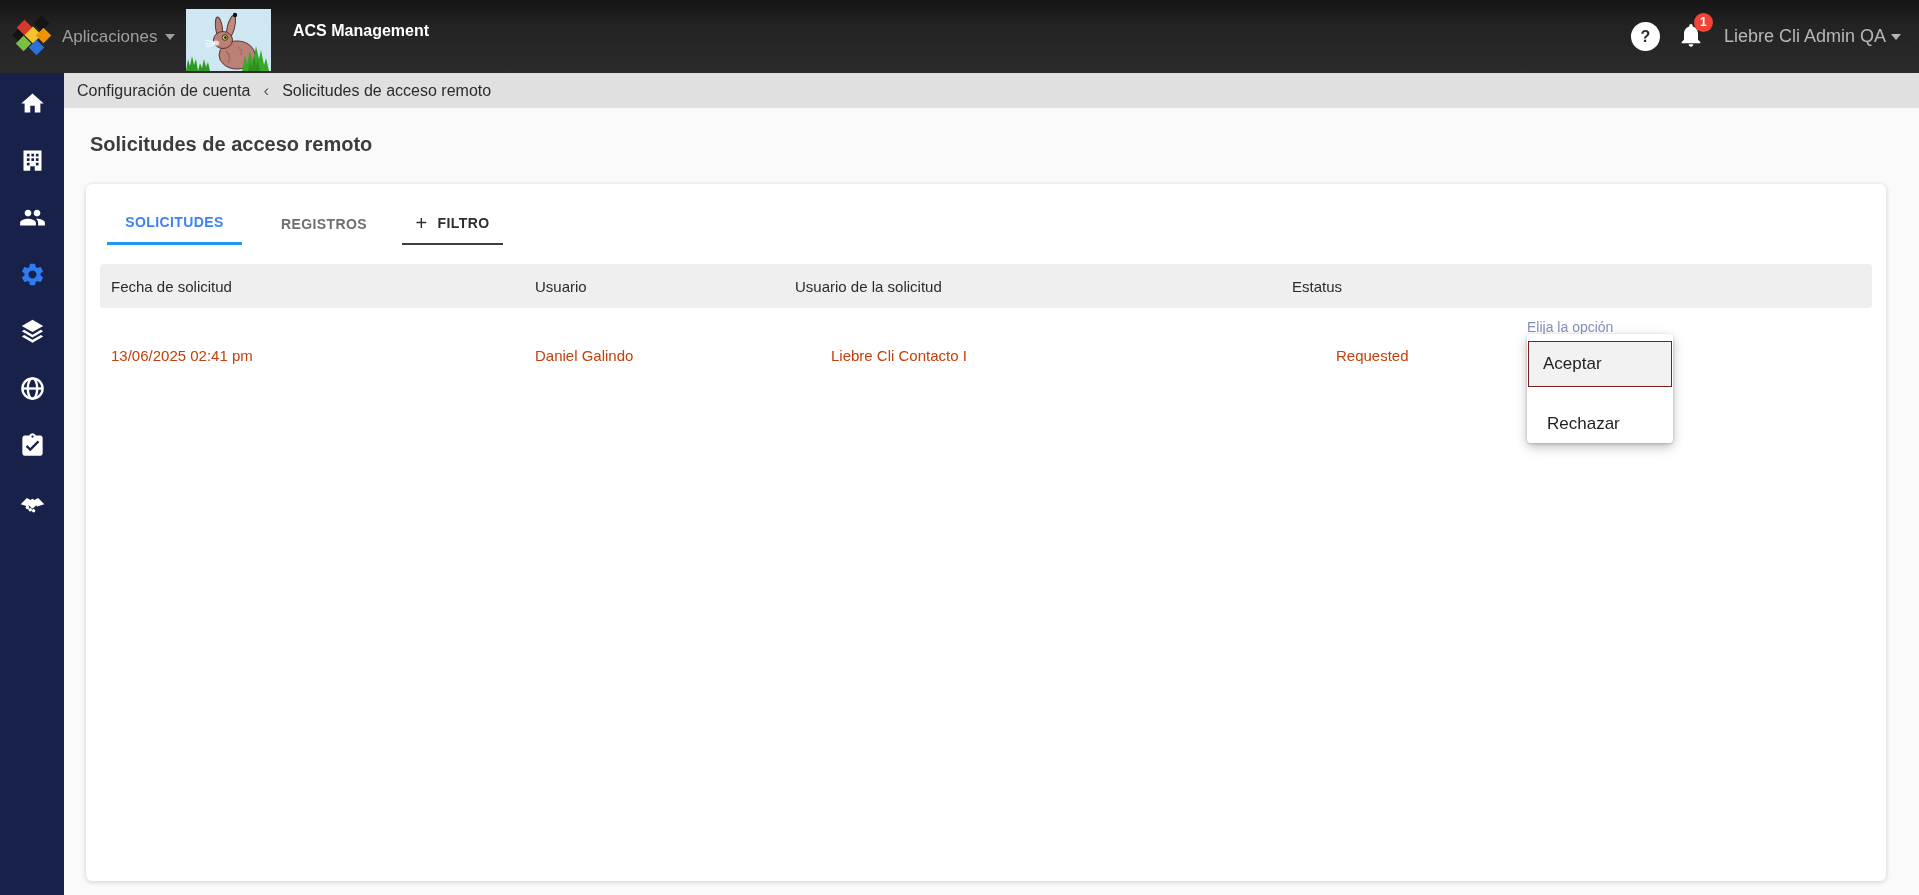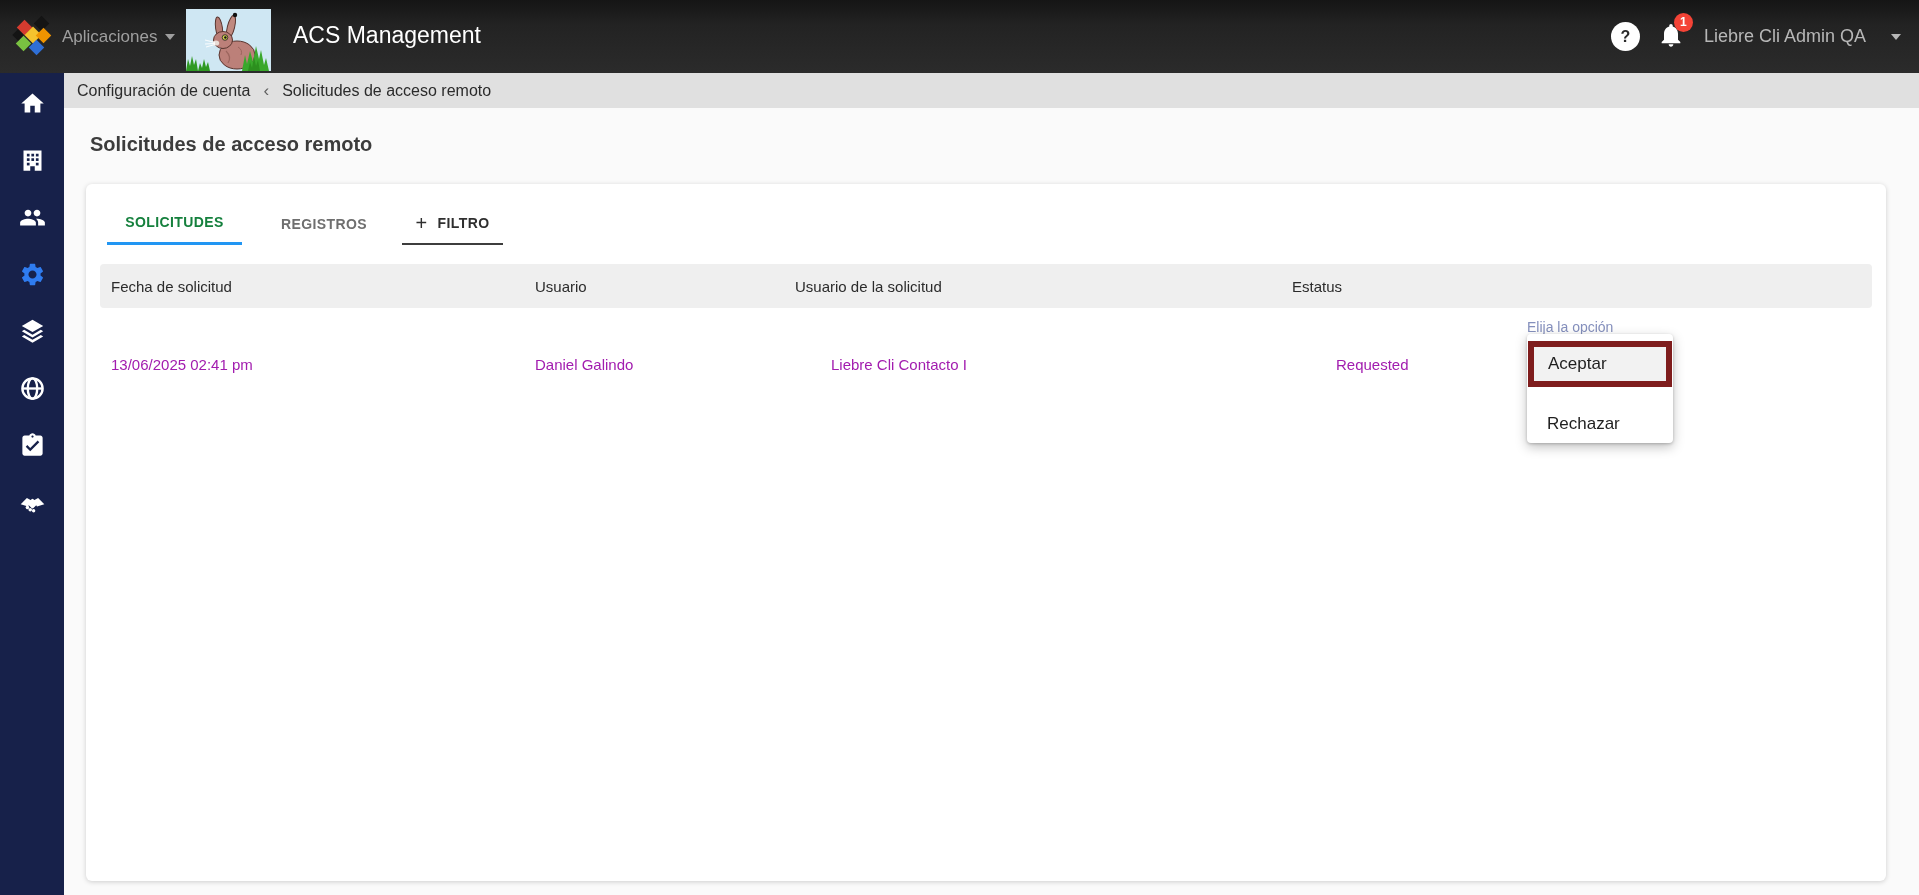--- a/index.html
+++ b/index.html
@@ -22,36 +22,36 @@
     position:absolute; left:62px; top:0; height:73px;
     display:flex; align-items:center; gap:8px;
     color:#9e9e9e; font-size:17px; cursor:pointer;
   }
   .caret-down {
     width:0; height:0; display:inline-block;
     border-left:5px solid transparent; border-right:5px solid transparent;
     border-top:6px solid #9e9e9e;
   }
   .rabbit-logo { position:absolute; left:186px; top:9px; width:85px; height:62px; overflow:hidden; }
-  .app-title { position:absolute; left:293px; top:22px; color:#ffffff; font-size:23px; font-weight:400; }
+  .app-title { position:absolute; left:293px; top:22px; color:#ffffff; font-size:16px; font-weight:700; }
 
   .topbar-right { position:absolute; right:18px; top:0; height:73px; display:flex; align-items:center; gap:17px; }
   .help-btn {
     width:29px; height:29px; border-radius:50%; background:#ffffff;
     display:flex; align-items:center; justify-content:center;
     color:#2a2a2a; font-weight:bold; font-size:16px; cursor:pointer;
   }
   .bell-wrap { position:relative; width:30px; height:34px; cursor:pointer; }
   .badge {
     position:absolute; right:-6px; top:-7px; min-width:19px; height:19px;
     background:#f44336; border-radius:50%;
     color:#fff; font-size:12px; font-weight:bold;
     display:flex; align-items:center; justify-content:center;
   }
-  .user-menu { display:flex; align-items:center; gap:25px; color:#b7b7b7; font-size:18px; cursor:pointer; }
+  .user-menu { display:flex; align-items:center; gap:5px; color:#b7b7b7; font-size:18px; cursor:pointer; }
   .user-caret { border-top-color:#b7b7b7; }
 
   
   .sidebar {
     position:absolute; left:0; top:73px; width:64px; height:822px;
     background:#17214a; z-index:9;
     display:flex; flex-direction:column; align-items:center; padding-top:2px;
   }
   .side-item { width:64px; height:57px; display:flex; align-items:center; justify-content:center; cursor:pointer; }
   .side-item svg { width:27px; height:27px; }
@@ -72,51 +72,51 @@
     background:#ffffff; border-radius:6px;
     box-shadow:0 1px 5px rgba(0,0,0,0.18);
   }
 
   
   .tabs { position:absolute; left:21px; top:18px; height:43px; display:flex; }
   .tab {
     display:flex; align-items:center; justify-content:center;
     font-size:14px; font-weight:bold; letter-spacing:0.4px; cursor:pointer;
   }
-  .tab-solicitudes { width:135px; color:#15803d; border-bottom:3px solid #2196f3; }
+  .tab-solicitudes { width:135px; color:#3b82f6; border-bottom:3px solid #2196f3; }
   .tab-registros  { width:94px;  margin-left:35px; color:#6f6f6f; }
   .tab-filtro     { width:101px; margin-left:31px; color:#2f2f2f; border-bottom:2px solid #3d3d3d; gap:10px; }
   .plus-glyph { font-size:20px; font-weight:400; color:#2f2f2f; line-height:1; }
 
   
   .table-head {
     position:absolute; left:14px; top:80px; width:1772px; height:44px;
     background:#efefef; border-radius:4px;
   }
   .th { position:absolute; top:22px; transform:translateY(-50%); font-size:15px; font-weight:normal; color:#2b2b2b; white-space:nowrap; }
   .th-0 { left:11px; } .th-1 { left:435px; } .th-2 { left:695px; } .th-3 { left:1192px; }
 
   .t-row { position:absolute; left:14px; top:124px; width:1772px; height:72px; }
-  .td { position:absolute; top:56px; transform:translateY(-50%); font-size:15px; color:#a21caf; white-space:nowrap; }
+  .td { position:absolute; top:47px; transform:translateY(-50%); font-size:15px; color:#c2410c; white-space:nowrap; }
   .td-0 { left:11px; } .td-1 { left:435px; } .td-2 { left:695px;margin-left:36px; } .td-3 { left:1192px;margin-left:44px; }
 
   
   .action-select {
     position:absolute; left:1441px; top:135px;
     font-size:14px; color:#8590bd; cursor:pointer; white-space:nowrap;
   }
   .action-menu {
     position:absolute; left:1441px; top:150px; width:146px;
     background:#ffffff; border-radius:4px;
     box-shadow:0 4px 12px rgba(0,0,0,0.25), 0 1px 3px rgba(0,0,0,0.2);
     padding:7px 0 9px 0; z-index:6;
   }
   .menu-opt { font-size:17px; color:#1f1f1f; display:flex; align-items:center; cursor:pointer; }
   .menu-opt-accept {
-    margin:0 1px; height:46px; border:6px solid #7f1d1d;
+    margin:0 1px; height:46px; border:1px solid #7f1d1d;
     background:#f2f2f2; padding-left:14px;
   }
   .menu-opt-reject { height:47px; padding-left:20px; background:#ffffff;align-items:flex-end; }
 </style>
 </head>
 <body>
 
 <div class="topbar">
 
   <div class="logo-btn">

